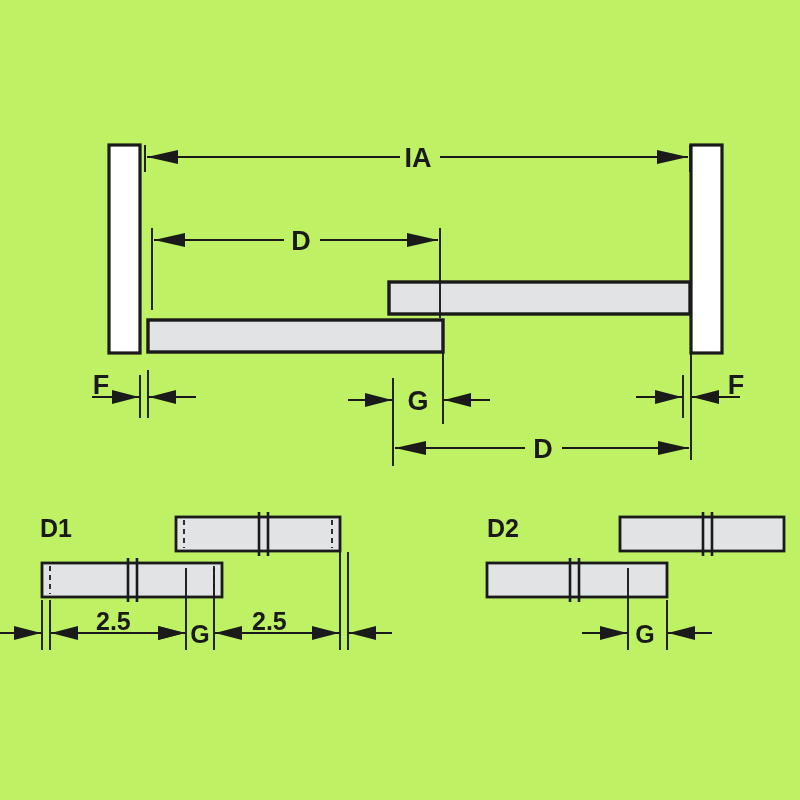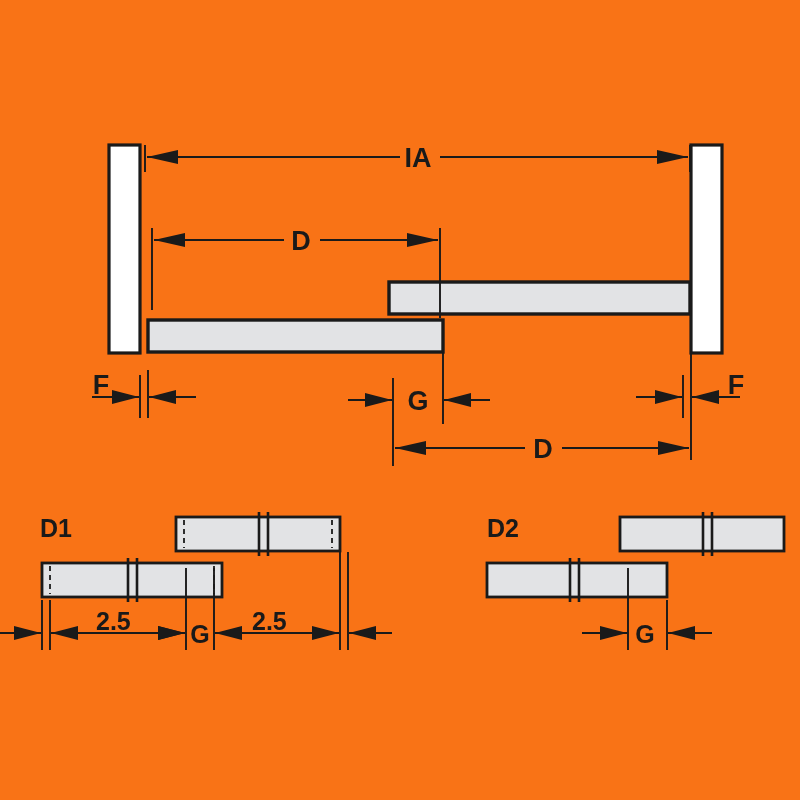--- a/index.html
+++ b/index.html
@@ -9,21 +9,21 @@
   }
   body {
     width: 800px;
     height: 800px;
     font-family: "Liberation Sans", sans-serif;
   }
   #drawing-root {
     position: relative;
     width: 800px;
     height: 800px;
-    background: #f97316;
+    background: #bef264;
   }
   svg.sheet {
     display: block;
     width: 800px;
     height: 800px;
   }
   text.dim-label {
     font-family: "Liberation Sans", sans-serif;
     font-weight: bold;
     fill: #1a1a1a;

